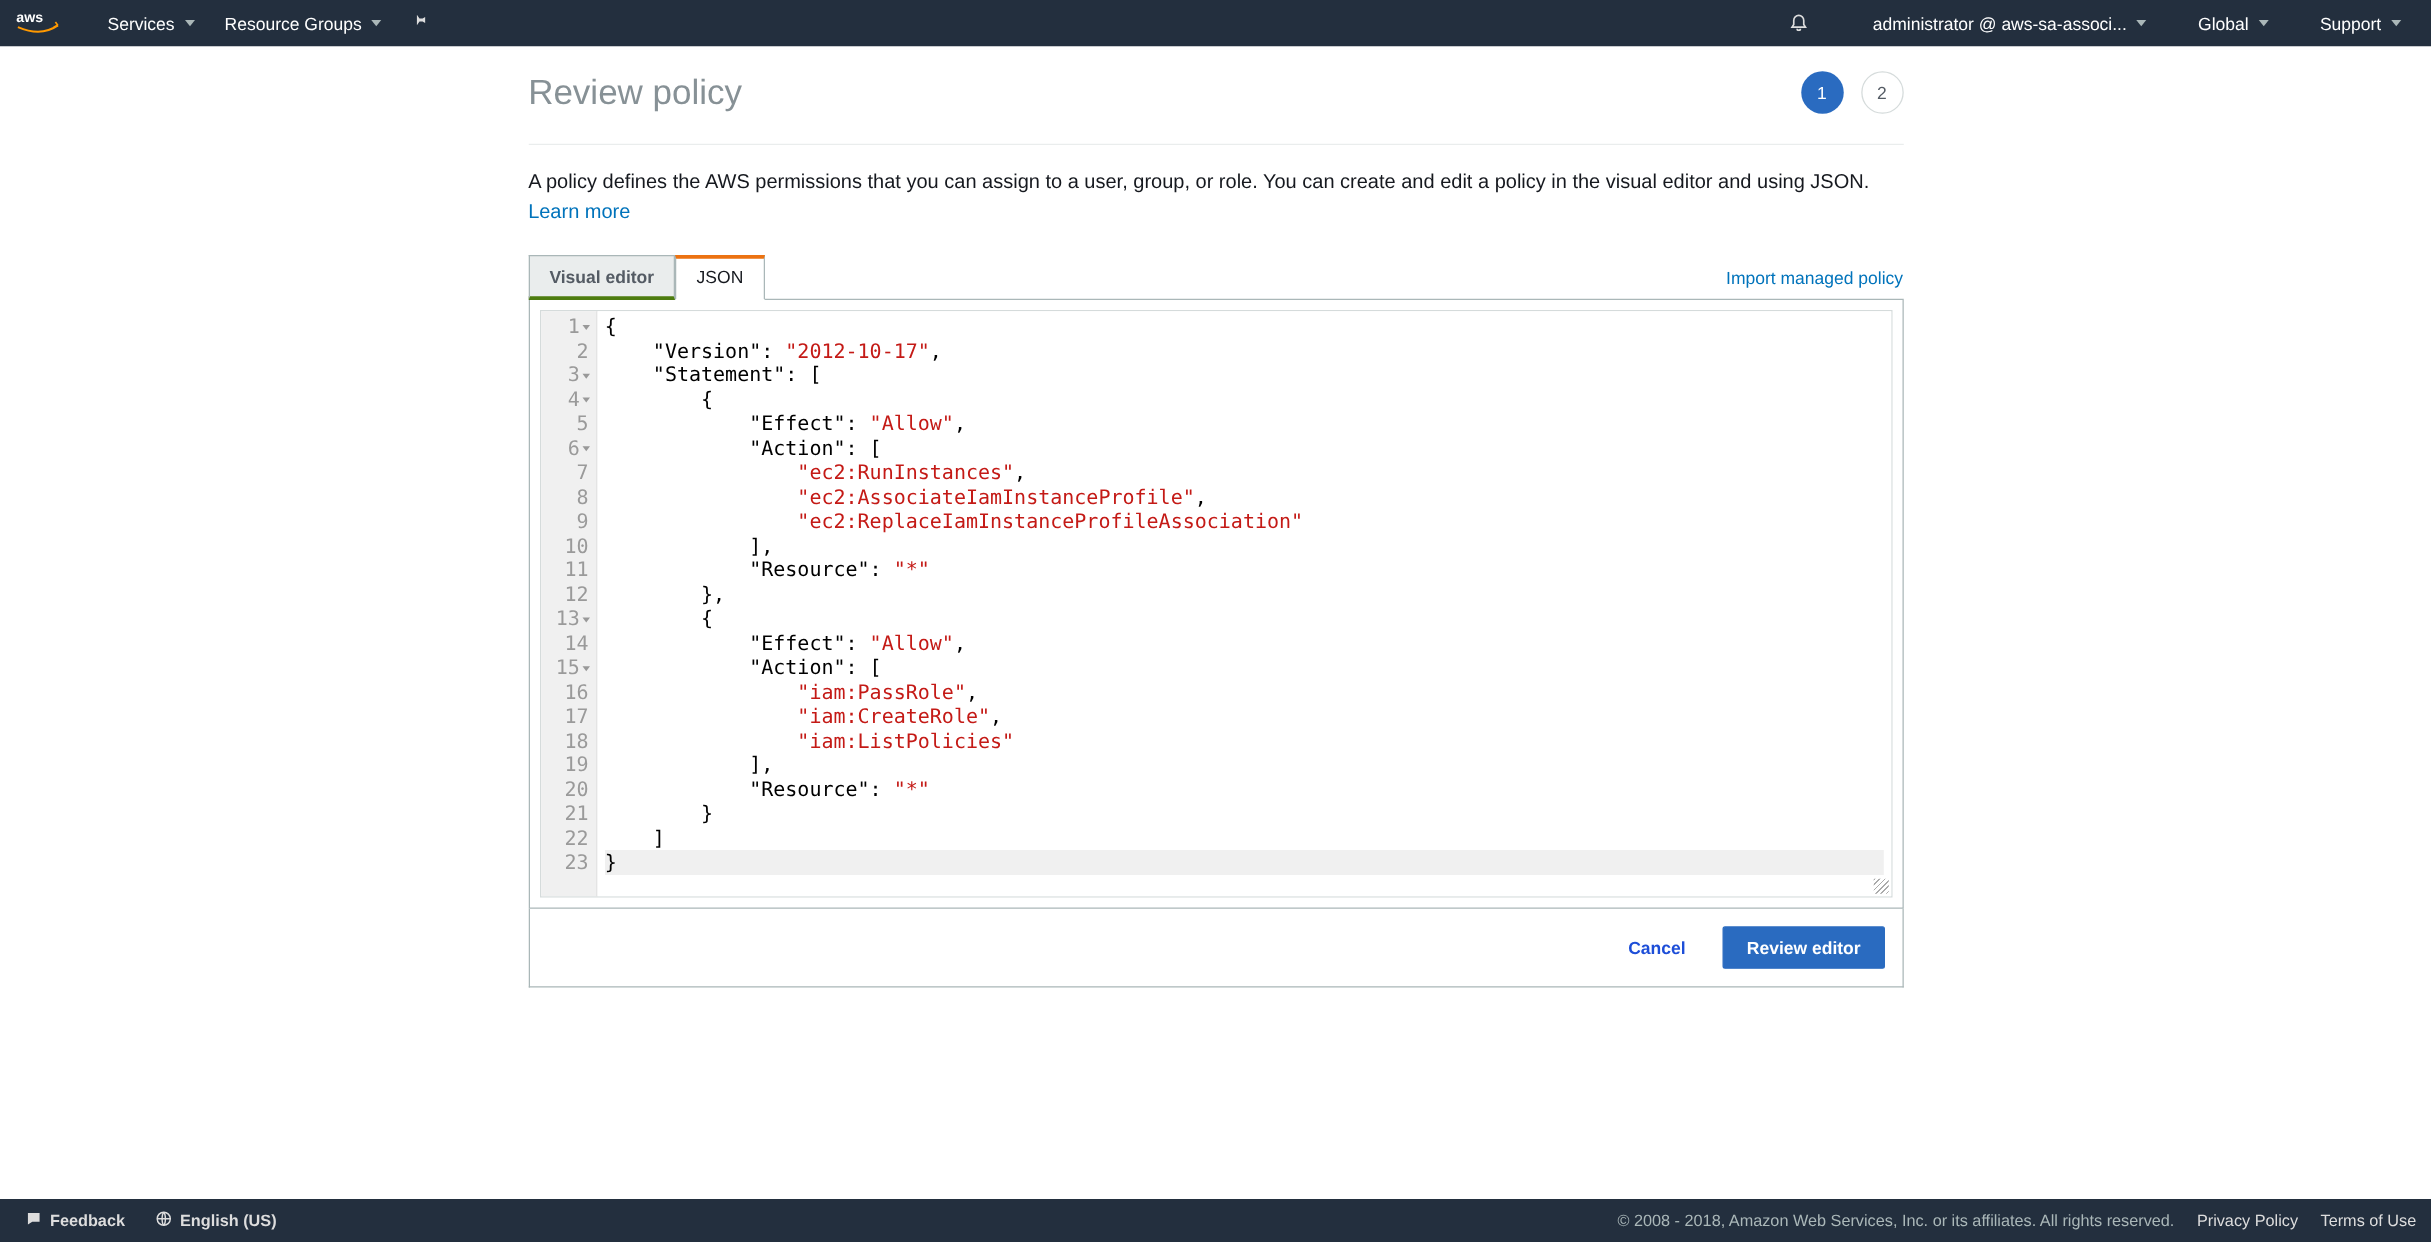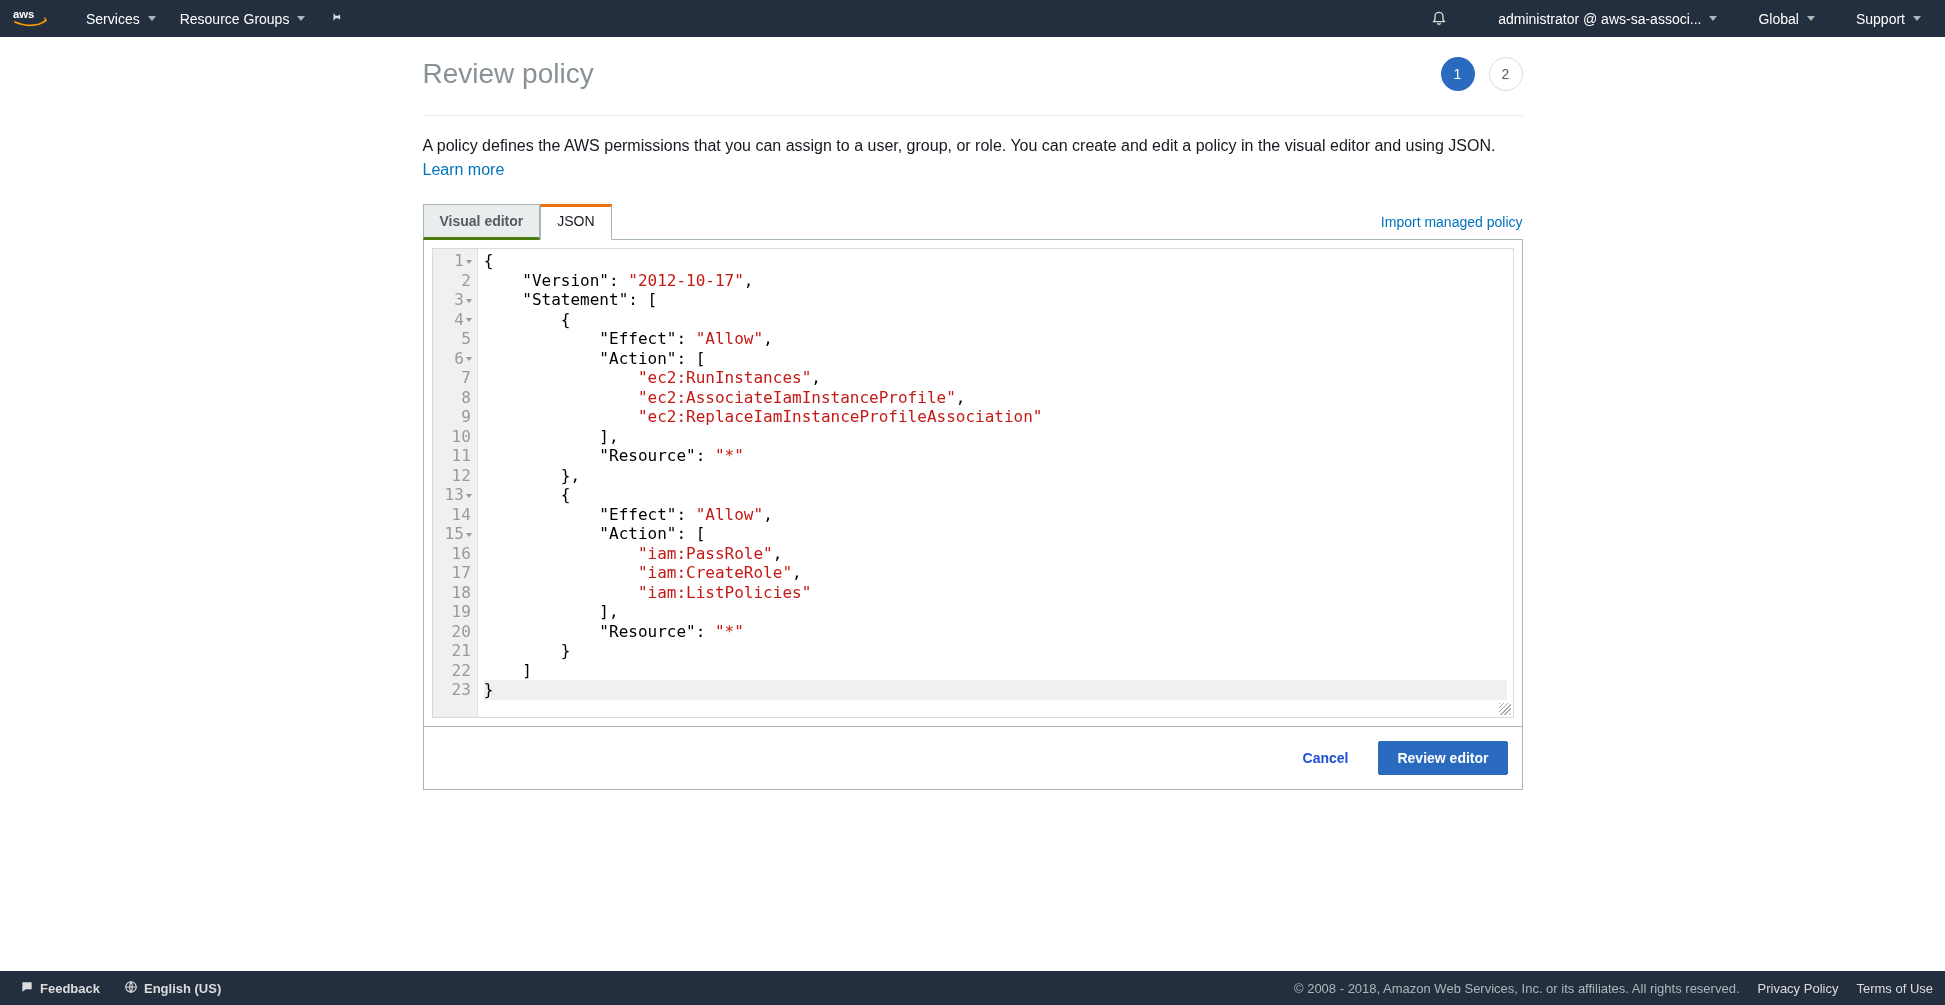--- a/index.html
+++ b/index.html
@@ -84,21 +84,21 @@
 .action-bar {
   border: 1px solid #aab7b8; border-top: none; padding: 14px; display: flex; justify-content: flex-end; gap: 12px;
 }
 .btn { padding: 8px 18px; font-size: 14px; border-radius: 2px; cursor: pointer; }
 .btn-link { background: none; border: none; color: #1d4ed8; font-weight: 700; }
 .btn-primary { background: #2a6bc0; border: 1px solid #2a6bc0; color: #fff; font-weight: 700; }
 
 
 .footer {
   background: #232f3e; color: #ddd; display: flex; align-items: center; height: 34px; padding: 0 12px;
-  position: fixed; bottom: 0; left: 0; right: 0; font-size: 13px;
+  position: fixed; bottom: 12px; left: 0; right: 0; font-size: 13px;
 }
 .footer-left { display: flex; align-items: center; gap: 8px; }
 .footer-item { display: flex; align-items: center; gap: 6px; cursor: pointer; padding: 0 8px; font-weight: 700; }
 .footer-right { margin-left: auto; display: flex; gap: 18px; }
 .footer-right a { color: #ddd; text-decoration: none; }
 .footer-copy { color: #aab7b8; }
 
 .spacer-bottom { height: 50px; }
 </style>
 </head>

